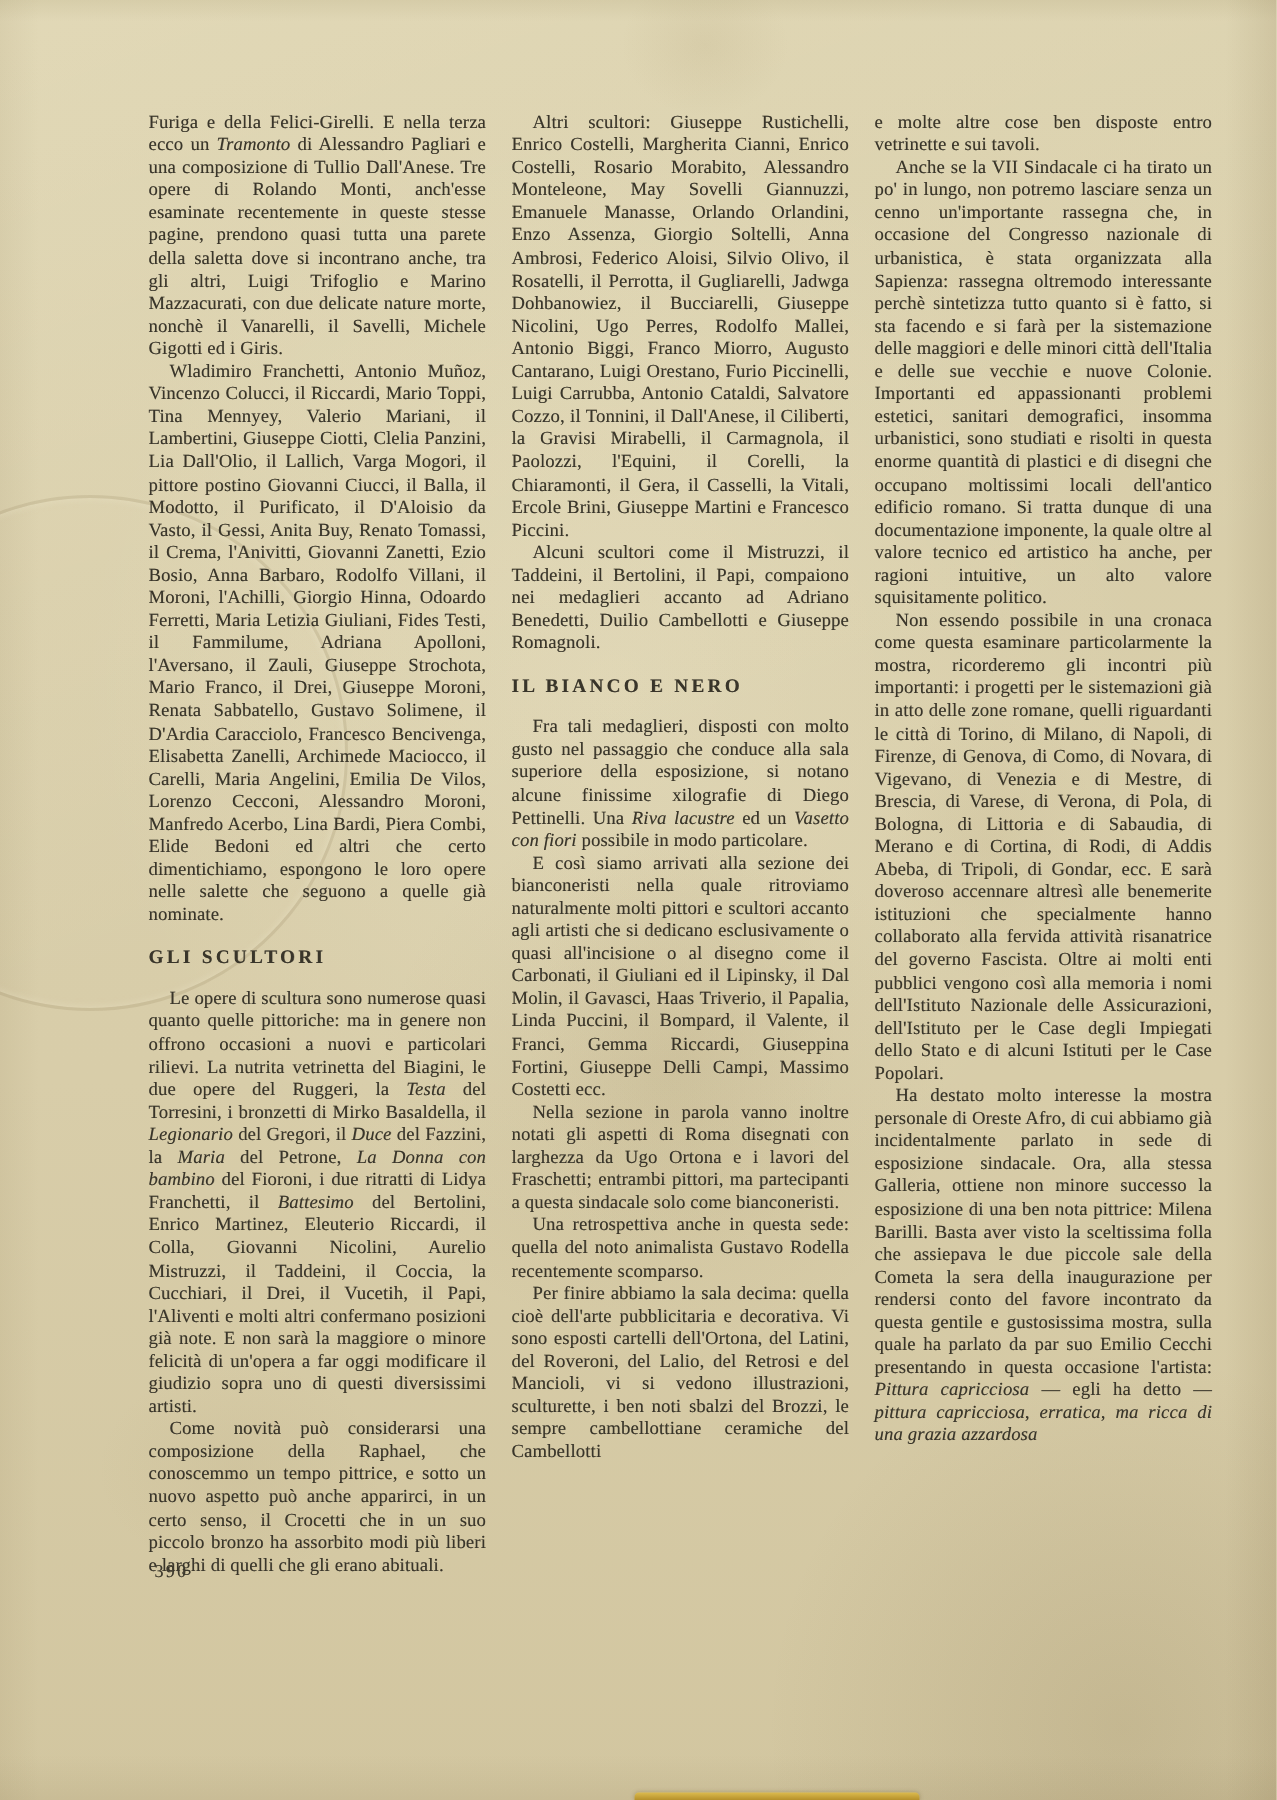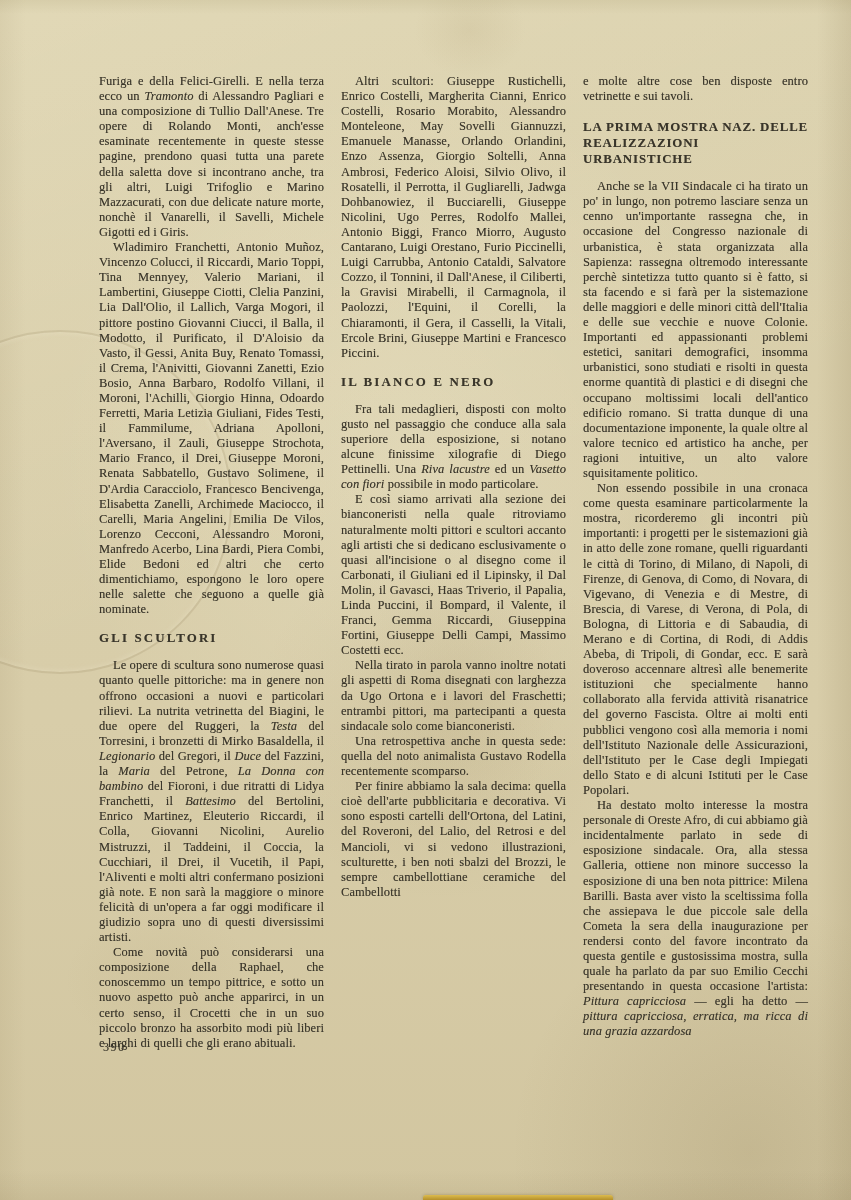--- a/index.html
+++ b/index.html
@@ -83,30 +83,30 @@
   <div class="columns">
       <div class="column">
         <p class="para"><span>Furiga e della Felici-Girelli. E nella terza ecco un </span><span class="it">Tramonto</span><span> di Alessandro Pagliari e una composizione di Tullio Dall'Anese. Tre opere di Rolando Monti, anch'esse esaminate recentemente in queste stesse pagine, prendono quasi tutta una parete della saletta dove si incontrano anche, tra gli altri, Luigi Trifoglio e Marino Mazzacurati, con due delicate nature morte, nonchè il Vanarelli, il Savelli, Michele Gigotti ed i Giris.</span></p>
         <p class="para indent"><span>Wladimiro Franchetti, Antonio Muñoz, Vincenzo Colucci, il Riccardi, Mario Toppi, Tina Mennyey, Valerio Mariani, il Lambertini, Giuseppe Ciotti, Clelia Panzini, Lia Dall'Olio, il Lallich, Varga Mogori, il pittore postino Giovanni Ciucci, il Balla, il Modotto, il Purificato, il D'Aloisio da Vasto, il Gessi, Anita Buy, Renato Tomassi, il Crema, l'Anivitti, Giovanni Zanetti, Ezio Bosio, Anna Barbaro, Rodolfo Villani, il Moroni, l'Achilli, Giorgio Hinna, Odoardo Ferretti, Maria Letizia Giuliani, Fides Testi, il Fammilume, Adriana Apolloni, l'Aversano, il Zauli, Giuseppe Strochota, Mario Franco, il Drei, Giuseppe Moroni, Renata Sabbatello, Gustavo Solimene, il D'Ardia Caracciolo, Francesco Bencivenga, Elisabetta Zanelli, Archimede Maciocco, il Carelli, Maria Angelini, Emilia De Vilos, Lorenzo Cecconi, Alessandro Moroni, Manfredo Acerbo, Lina Bardi, Piera Combi, Elide Bedoni ed altri che certo dimentichiamo, espongono le loro opere nelle salette che seguono a quelle già nominate.</span></p>
         <h3 class="sec sec-center">GLI SCULTORI</h3>
         <p class="para indent"><span>Le opere di scultura sono numerose quasi quanto quelle pittoriche: ma in genere non offrono occasioni a nuovi e particolari rilievi. La nutrita vetrinetta del Biagini, le due opere del Ruggeri, la </span><span class="it">Testa</span><span> del Torresini, i bronzetti di Mirko Basaldella, il </span><span class="it">Legionario</span><span> del Gregori, il </span><span class="it">Duce</span><span> del Fazzini, la </span><span class="it">Maria</span><span> del Petrone, </span><span class="it">La Donna con bambino</span><span> del Fioroni, i due ritratti di Lidya Franchetti, il </span><span class="it">Battesimo</span><span> del Bertolini, Enrico Martinez, Eleuterio Riccardi, il Colla, Giovanni Nicolini, Aurelio Mistruzzi, il Taddeini, il Coccia, la Cucchiari, il Drei, il Vucetih, il Papi, l'Aliventi e molti altri confermano posizioni già note. E non sarà la maggiore o minore felicità di un'opera a far oggi modificare il giudizio sopra uno di questi diversissimi artisti.</span></p>
         <p class="para indent"><span>Come novità può considerarsi una composizione della Raphael, che conoscemmo un tempo pittrice, e sotto un nuovo aspetto può anche apparirci, in un certo senso, il Crocetti che in un suo piccolo bronzo ha assorbito modi più liberi e larghi di quelli che gli erano abituali.</span></p>
       </div>
       <div class="column">
         <p class="para indent"><span>Altri scultori: Giuseppe Rustichelli, Enrico Costelli, Margherita Cianni, Enrico Costelli, Rosario Morabito, Alessandro Monteleone, May Sovelli Giannuzzi, Emanuele Manasse, Orlando Orlandini, Enzo Assenza, Giorgio Soltelli, Anna Ambrosi, Federico Aloisi, Silvio Olivo, il Rosatelli, il Perrotta, il Gugliarelli, Jadwga Dohbanowiez, il Bucciarelli, Giuseppe Nicolini, Ugo Perres, Rodolfo Mallei, Antonio Biggi, Franco Miorro, Augusto Cantarano, Luigi Orestano, Furio Piccinelli, Luigi Carrubba, Antonio Cataldi, Salvatore Cozzo, il Tonnini, il Dall'Anese, il Ciliberti, la Gravisi Mirabelli, il Carmagnola, il Paolozzi, l'Equini, il Corelli, la Chiaramonti, il Gera, il Casselli, la Vitali, Ercole Brini, Giuseppe Martini e Francesco Piccini.</span></p>
+        <p class="para indent"><span>Alcuni scultori come il Mistruzzi, il Taddeini, il Bertolini, il Papi, compaiono nei medaglieri accanto ad Adriano Benedetti, Duilio Cambellotti e Giuseppe Romagnoli.</span></p>
         <h3 class="sec sec-center">IL BIANCO E NERO</h3>
         <p class="para indent"><span>Fra tali medaglieri, disposti con molto gusto nel passaggio che conduce alla sala superiore della esposizione, si notano alcune finissime xilografie di Diego Pettinelli. Una </span><span class="it">Riva lacustre</span><span> ed un </span><span class="it">Vasetto con fiori</span><span> possibile in modo particolare.</span></p>
         <p class="para indent"><span>E così siamo arrivati alla sezione dei bianconeristi nella quale ritroviamo naturalmente molti pittori e scultori accanto agli artisti che si dedicano esclusivamente o quasi all'incisione o al disegno come il Carbonati, il Giuliani ed il Lipinsky, il Dal Molin, il Gavasci, Haas Triverio, il Papalia, Linda Puccini, il Bompard, il Valente, il Franci, Gemma Riccardi, Giuseppina Fortini, Giuseppe Delli Campi, Massimo Costetti ecc.</span></p>
-        <p class="para indent"><span>Nella tirato in parola vanno inoltre notati gli aspetti di Roma disegnati con larghezza da Ugo Ortona e i lavori del Fraschetti; entrambi pittori, ma partecipanti a questa sindacale solo come bianconeristi.</span></p>
+        <p class="para indent"><span>Nella sezione in parola vanno inoltre notati gli aspetti di Roma disegnati con larghezza da Ugo Ortona e i lavori del Fraschetti; entrambi pittori, ma partecipanti a questa sindacale solo come bianconeristi.</span></p>
         <p class="para indent"><span>Una retrospettiva anche in questa sede: quella del noto animalista Gustavo Rodella recentemente scomparso.</span></p>
         <p class="para indent"><span>Per finire abbiamo la sala decima: quella cioè dell'arte pubblicitaria e decorativa. Vi sono esposti cartelli dell'Ortona, del Latini, del Roveroni, del Lalio, del Retrosi e del Mancioli, vi si vedono illustrazioni, sculturette, i ben noti sbalzi del Brozzi, le sempre cambellottiane ceramiche del Cambellotti</span></p>
       </div>
       <div class="column">
         <p class="para"><span>e molte altre cose ben disposte entro vetrinette e sui tavoli.</span></p>
-        <h3 class="sec sec-justify">LA PRIMA MOSTRA NAZ. DELLE REALIZZAZIONI URBANISTICHE</h3>
         <p class="para indent"><span>Anche se la VII Sindacale ci ha tirato un po' in lungo, non potremo lasciare senza un cenno un'importante rassegna che, in occasione del Congresso nazionale di urbanistica, è stata organizzata alla Sapienza: rassegna oltremodo interessante perchè sintetizza tutto quanto si è fatto, si sta facendo e si farà per la sistemazione delle maggiori e delle minori città dell'Italia e delle sue vecchie e nuove Colonie. Importanti ed appassionanti problemi estetici, sanitari demografici, insomma urbanistici, sono studiati e risolti in questa enorme quantità di plastici e di disegni che occupano moltissimi locali dell'antico edificio romano. Si tratta dunque di una documentazione imponente, la quale oltre al valore tecnico ed artistico ha anche, per ragioni intuitive, un alto valore squisitamente politico.</span></p>
         <p class="para indent"><span>Non essendo possibile in una cronaca come questa esaminare particolarmente la mostra, ricorderemo gli incontri più importanti: i progetti per le sistemazioni già in atto delle zone romane, quelli riguardanti le città di Torino, di Milano, di Napoli, di Firenze, di Genova, di Como, di Novara, di Vigevano, di Venezia e di Mestre, di Brescia, di Varese, di Verona, di Pola, di Bologna, di Littoria e di Sabaudia, di Merano e di Cortina, di Rodi, di Addis Abeba, di Tripoli, di Gondar, ecc. E sarà doveroso accennare altresì alle benemerite istituzioni che specialmente hanno collaborato alla fervida attività risanatrice del governo Fascista. Oltre ai molti enti pubblici vengono così alla memoria i nomi dell'Istituto Nazionale delle Assicurazioni, dell'Istituto per le Case degli Impiegati dello Stato e di alcuni Istituti per le Case Popolari.</span></p>
         <p class="para indent"><span>Ha destato molto interesse la mostra personale di Oreste Afro, di cui abbiamo già incidentalmente parlato in sede di esposizione sindacale. Ora, alla stessa Galleria, ottiene non minore successo la esposizione di una ben nota pittrice: Milena Barilli. Basta aver visto la sceltissima folla che assiepava le due piccole sale della Cometa la sera della inaugurazione per rendersi conto del favore incontrato da questa gentile e gustosissima mostra, sulla quale ha parlato da par suo Emilio Cecchi presentando in questa occasione l'artista: </span><span class="it">Pittura capricciosa</span><span> — egli ha detto — </span><span class="it">pittura capricciosa, erratica, ma ricca di una grazia azzardosa</span></p>
       </div>
     </div>
   <div class="pagenum">390</div>
   <div class="next-page-edge"></div>
 </div>
 
 </body></html>

